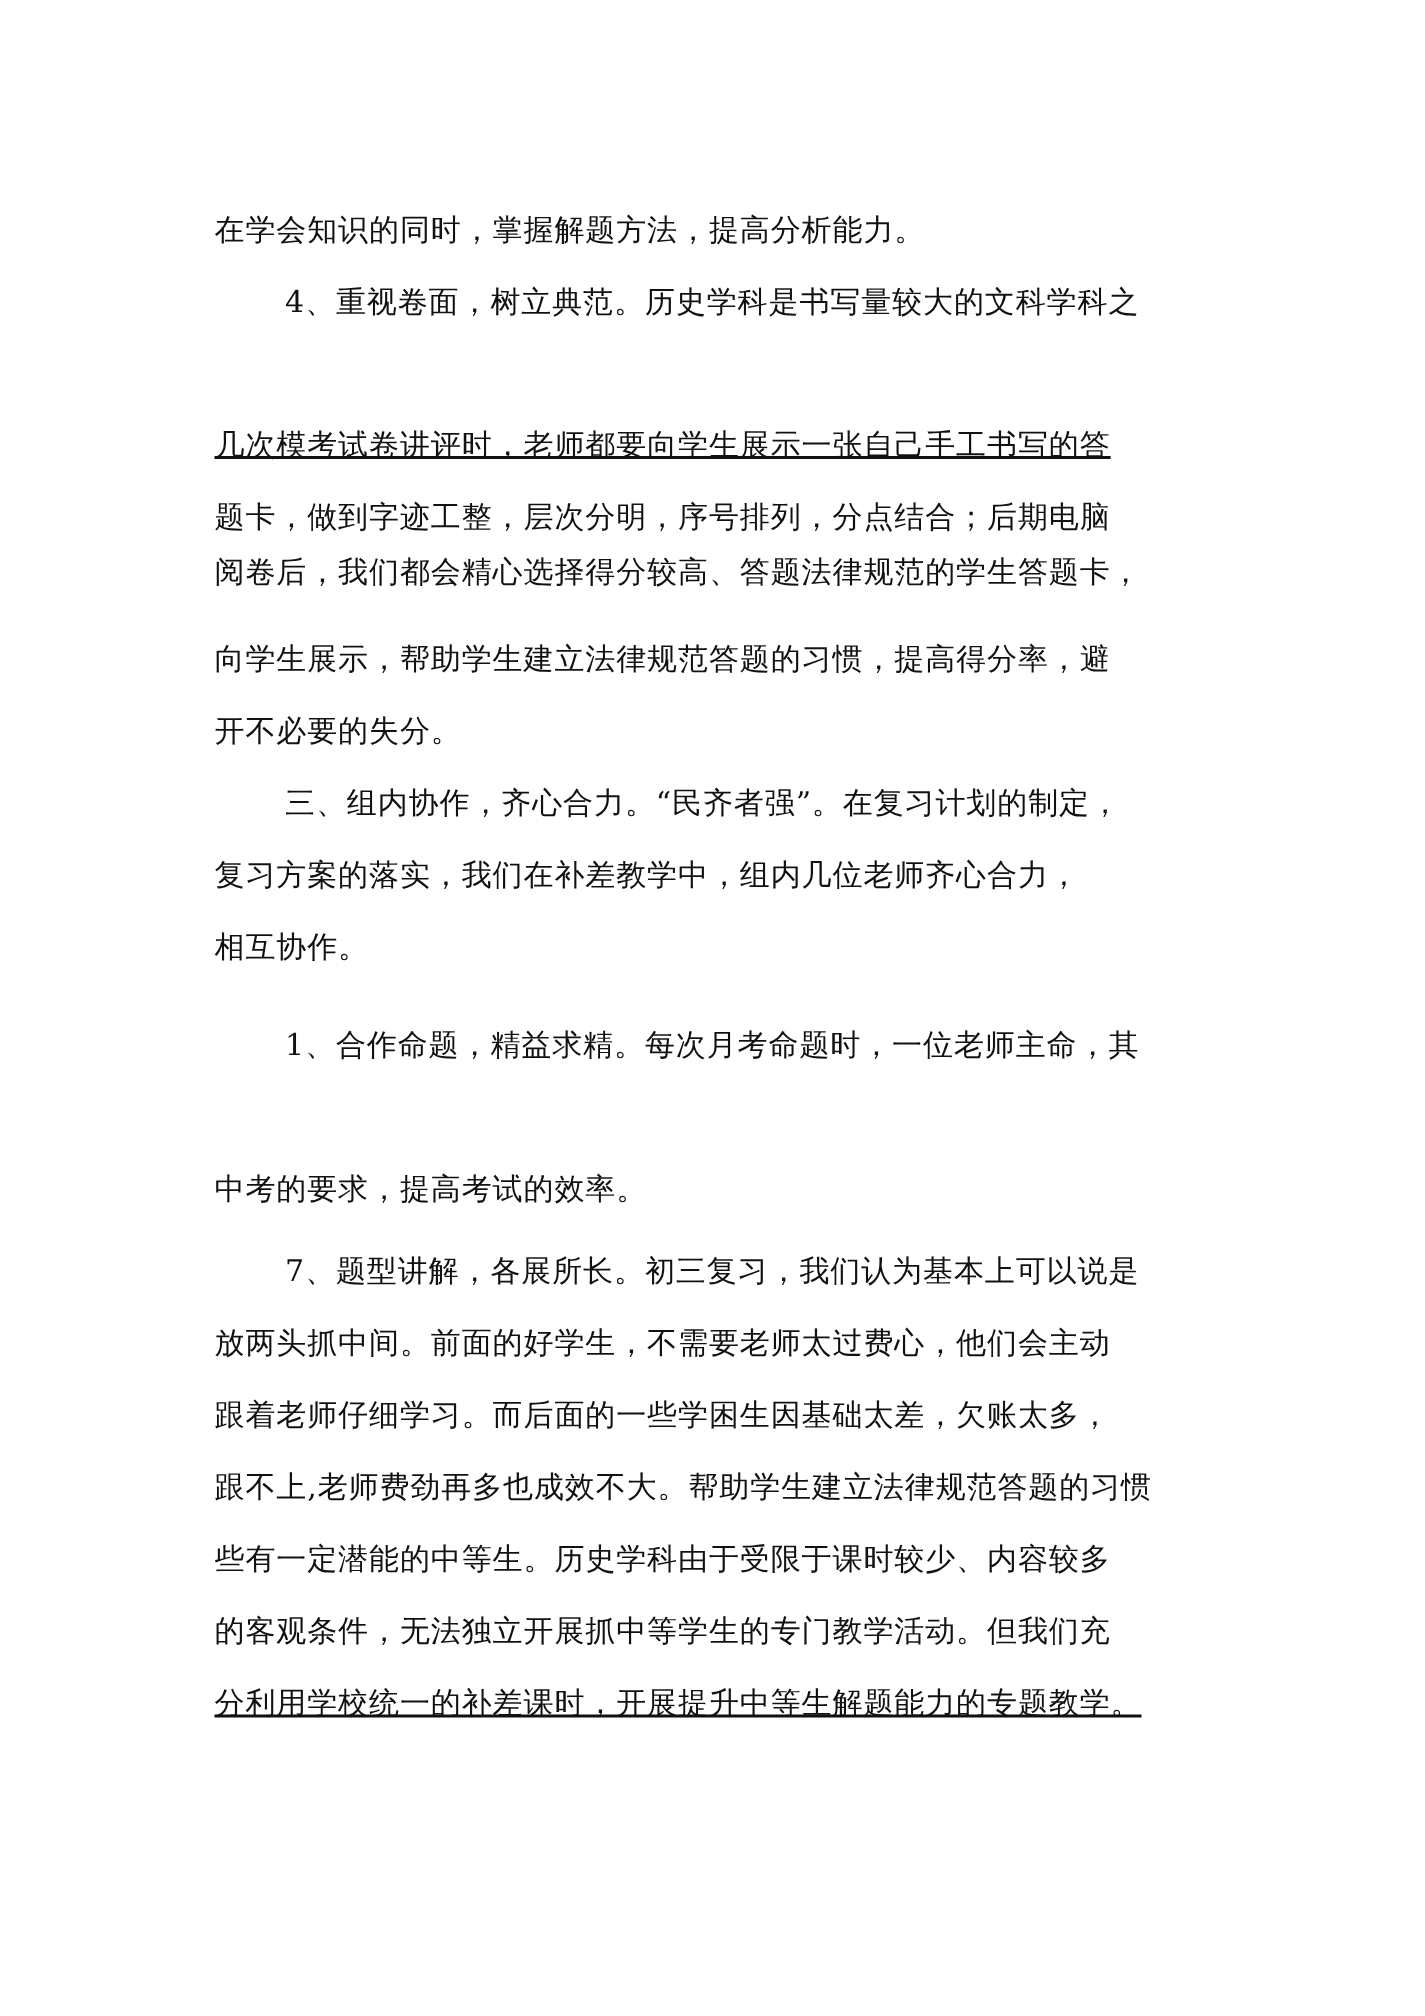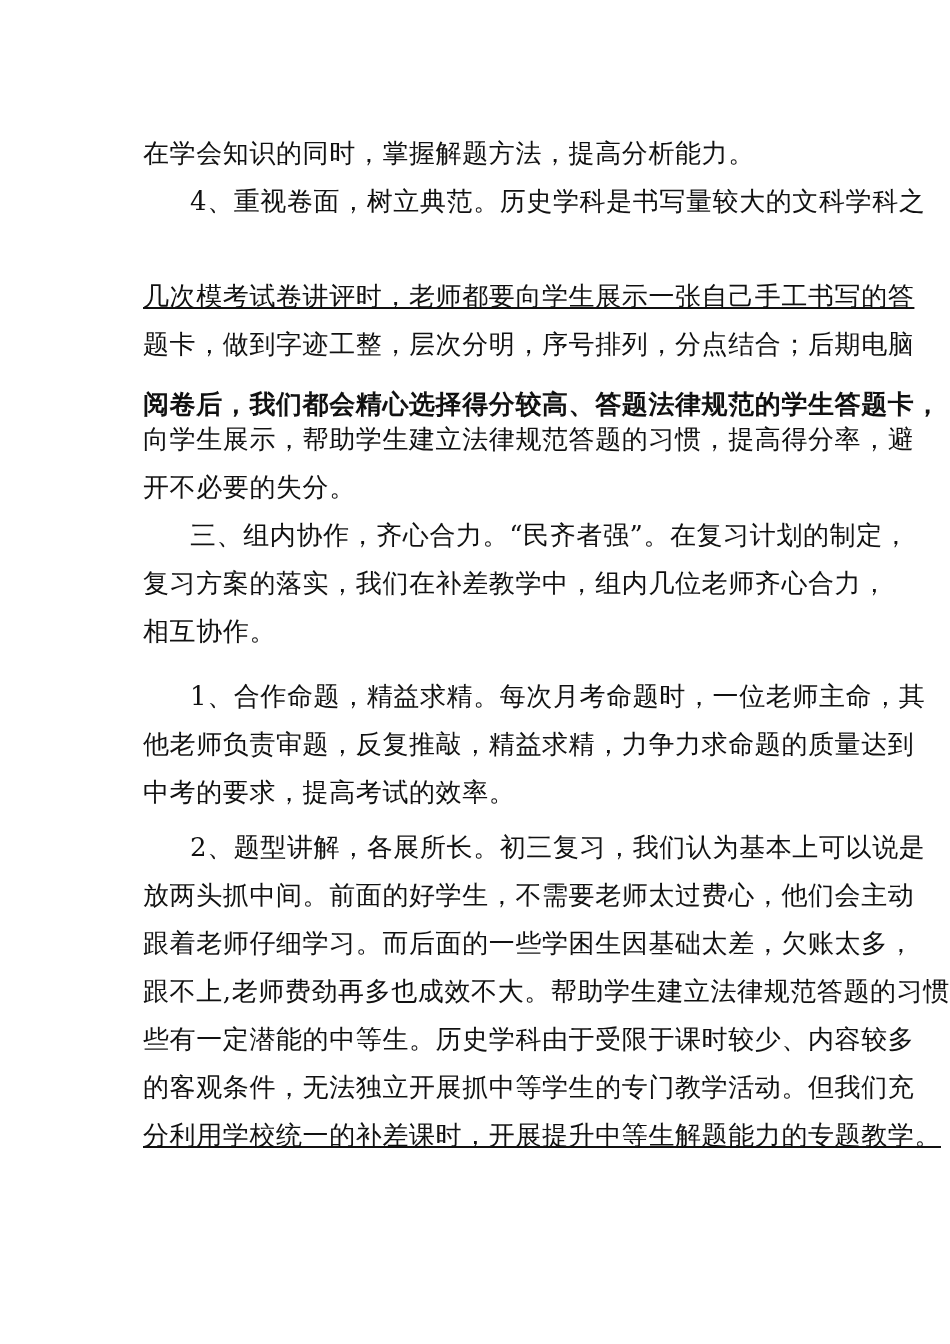--- a/index.html
+++ b/index.html
@@ -1,39 +1,38 @@
 <!DOCTYPE html>
 <html><head>
 <meta charset="utf-8">
 <style>
   html, body { margin: 0; padding: 0; background: #ffffff; }
   body { width: 950px; height: 1344px; position: relative; overflow: hidden;
          font-family: "DejaVu Serif", "Liberation Serif", serif; color: #111; }
   .page { position: absolute; left: 0; top: 0; width: 950px; height: 1344px; background: #fff; }
-  .line { position: absolute; left: 143px; font-size: 26px; line-height: 30px;
+  .line { position: absolute; left: 143px; font-size: 20px; line-height: 30px;
           white-space: nowrap; letter-spacing: 0.6px; text-align: center; }
   .indent { left: 190px; }
 </style>
 </head>
 <body>
 
 <div class="page" id="page">
     <div class="line" style="top: 138px;">在学会知识的同时，掌握解题方法，提高分析能力。</div>
     <div class="line indent" style="top: 186px;">4、重视卷面，树立典范。历史学科是书写量较大的文科学科之</div>
     <div class="line" style="top: 281px; text-decoration: underline;">几次模考试卷讲评时，老师都要向学生展示一张自己手工书写的答</div>
     <div class="line" style="top: 329px;">题卡，做到字迹工整，层次分明，序号排列，分点结合；后期电脑</div>
-    <div class="line" style="top: 389px; font-weight: bold;">阅卷后，我们都会精心选择得分较高、答题法律规范的学生答题卡，</div>
+    <div class="line" style="top: 366px;">阅卷后，我们都会精心选择得分较高、答题法律规范的学生答题卡，</div>
     <div class="line" style="top: 424px;">向学生展示，帮助学生建立法律规范答题的习惯，提高得分率，避</div>
     <div class="line indent" style="top: 520px;">三、组内协作，齐心合力。“民齐者强”。在复习计划的制定，</div>
     <div class="line" style="top: 472px;">开不必要的失分。</div>
     <div class="line" style="top: 568px;">复习方案的落实，我们在补差教学中，组内几位老师齐心合力，</div>
     <div class="line" style="top: 616px;">相互协作。</div>
     <div class="line indent" style="top: 681px;">1、合作命题，精益求精。每次月考命题时，一位老师主命，其</div>
-    <div class="line" style="top: 729px;">他老师负责审题，反复推敲，精益求精，力争力求命题的质量达到</div>
     <div class="line" style="top: 777px;">中考的要求，提高考试的效率。</div>
-    <div class="line indent" style="top: 832px;">2、题型讲解，各展所长。初三复习，我们认为基本上可以说是</div>
+    <div class="line indent" style="top: 832px;">7、题型讲解，各展所长。初三复习，我们认为基本上可以说是</div>
     <div class="line" style="top: 880px;">放两头抓中间。前面的好学生，不需要老师太过费心，他们会主动</div>
     <div class="line" style="top: 928px;">跟着老师仔细学习。而后面的一些学困生因基础太差，欠账太多，</div>
     <div class="line" style="top: 976px;">跟不上,老师费劲再多也成效不大。帮助学生建立法律规范答题的习惯</div>
     <div class="line" style="top: 1024px;">些有一定潜能的中等生。历史学科由于受限于课时较少、内容较多</div>
     <div class="line" style="top: 1072px;">的客观条件，无法独立开展抓中等学生的专门教学活动。但我们充</div>
     <div class="line" style="top: 1120px; text-decoration: underline;">分利用学校统一的补差课时，开展提升中等生解题能力的专题教学。</div>
   </div>
 
 </body></html>

